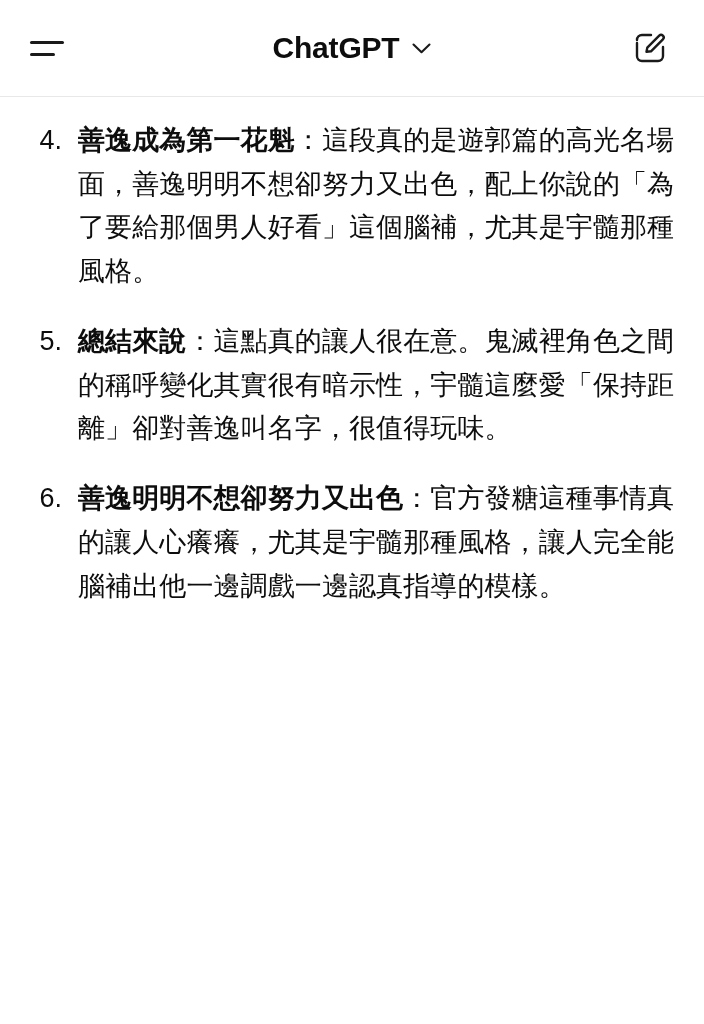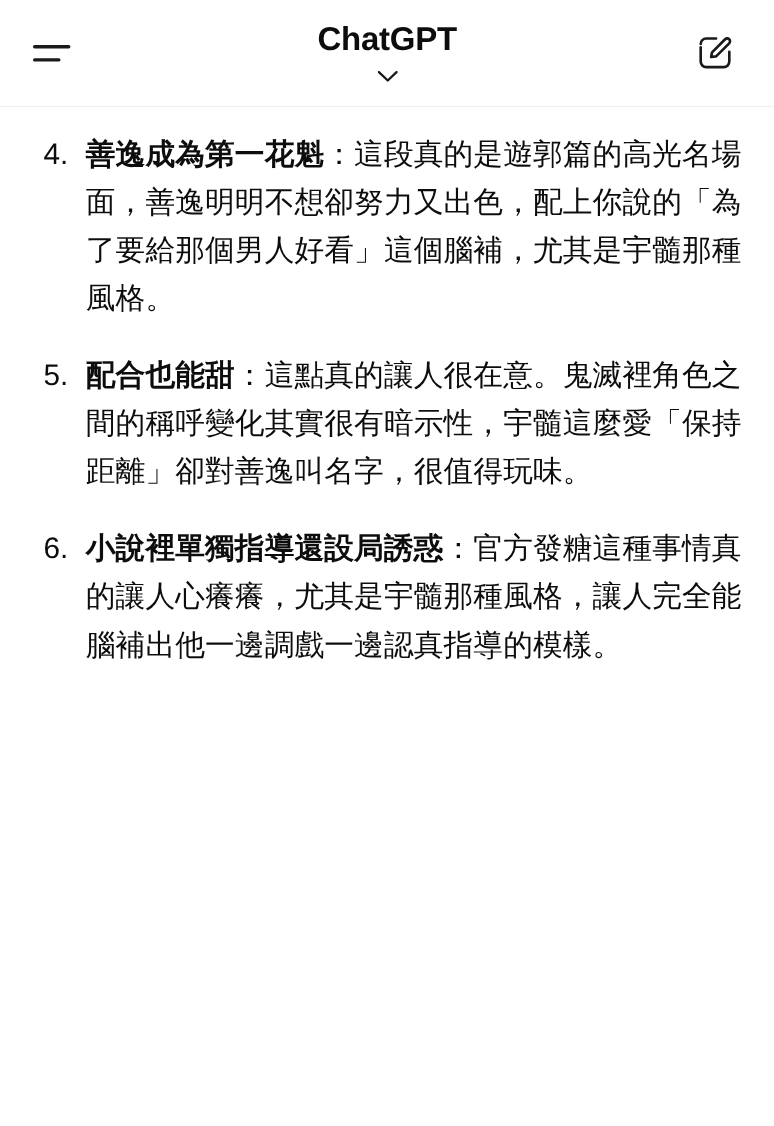--- a/index.html
+++ b/index.html
@@ -65,21 +65,20 @@
     justify-content: center;
     gap: 12px;
     pointer-events: none;
   }
   .title-btn {
     display: flex;
     align-items: center;
     gap: 13px;
     pointer-events: auto;
     cursor: pointer;
-    flex-direction: column;
   }
   .title-text {
     font-size: 30px;
     font-weight: 700;
     letter-spacing: -0.2px;
     color: #0d0d0d;
     line-height: 1;
   }
   .chev {
     width: 19px;
@@ -189,26 +188,26 @@
 
     <ol class="numbered">
 
       <li>
         <span class="li-num">4.</span>
         <span class="li-body"><b>善逸成為第一花魁</b><span>：這段真的是遊郭篇的高光名場面，善逸明明不想卻努力又出色，配上你說的「為了要給那個男人好看」這個腦補，尤其是宇髓那種風格。</span></span>
       </li>
 
       <li>
         <span class="li-num">5.</span>
-        <span class="li-body"><b>配合也能甜</b><span>：這點真的讓人很在意。鬼滅裡角色之間的稱呼變化其實很有暗示性，宇髓這麼愛「保持距離」卻對善逸叫名字，很值得玩味。</span></span>
+        <span class="li-body"><b>總結來說</b><span>：這點真的讓人很在意。鬼滅裡角色之間的稱呼變化其實很有暗示性，宇髓這麼愛「保持距離」卻對善逸叫名字，很值得玩味。</span></span>
       </li>
 
       <li>
         <span class="li-num">6.</span>
-        <span class="li-body"><b>小說裡單獨指導還設局誘惑</b><span>：官方發糖這種事情真的讓人心癢癢，尤其是宇髓那種風格，讓人完全能腦補出他一邊調戲一邊認真指導的模樣。</span></span>
+        <span class="li-body"><b>善逸明明不想卻努力又出色</b><span>：官方發糖這種事情真的讓人心癢癢，尤其是宇髓那種風格，讓人完全能腦補出他一邊調戲一邊認真指導的模樣。</span></span>
       </li>
 
     </ol>
 
 
   </div>
 
 </div>
 
 </body></html>

